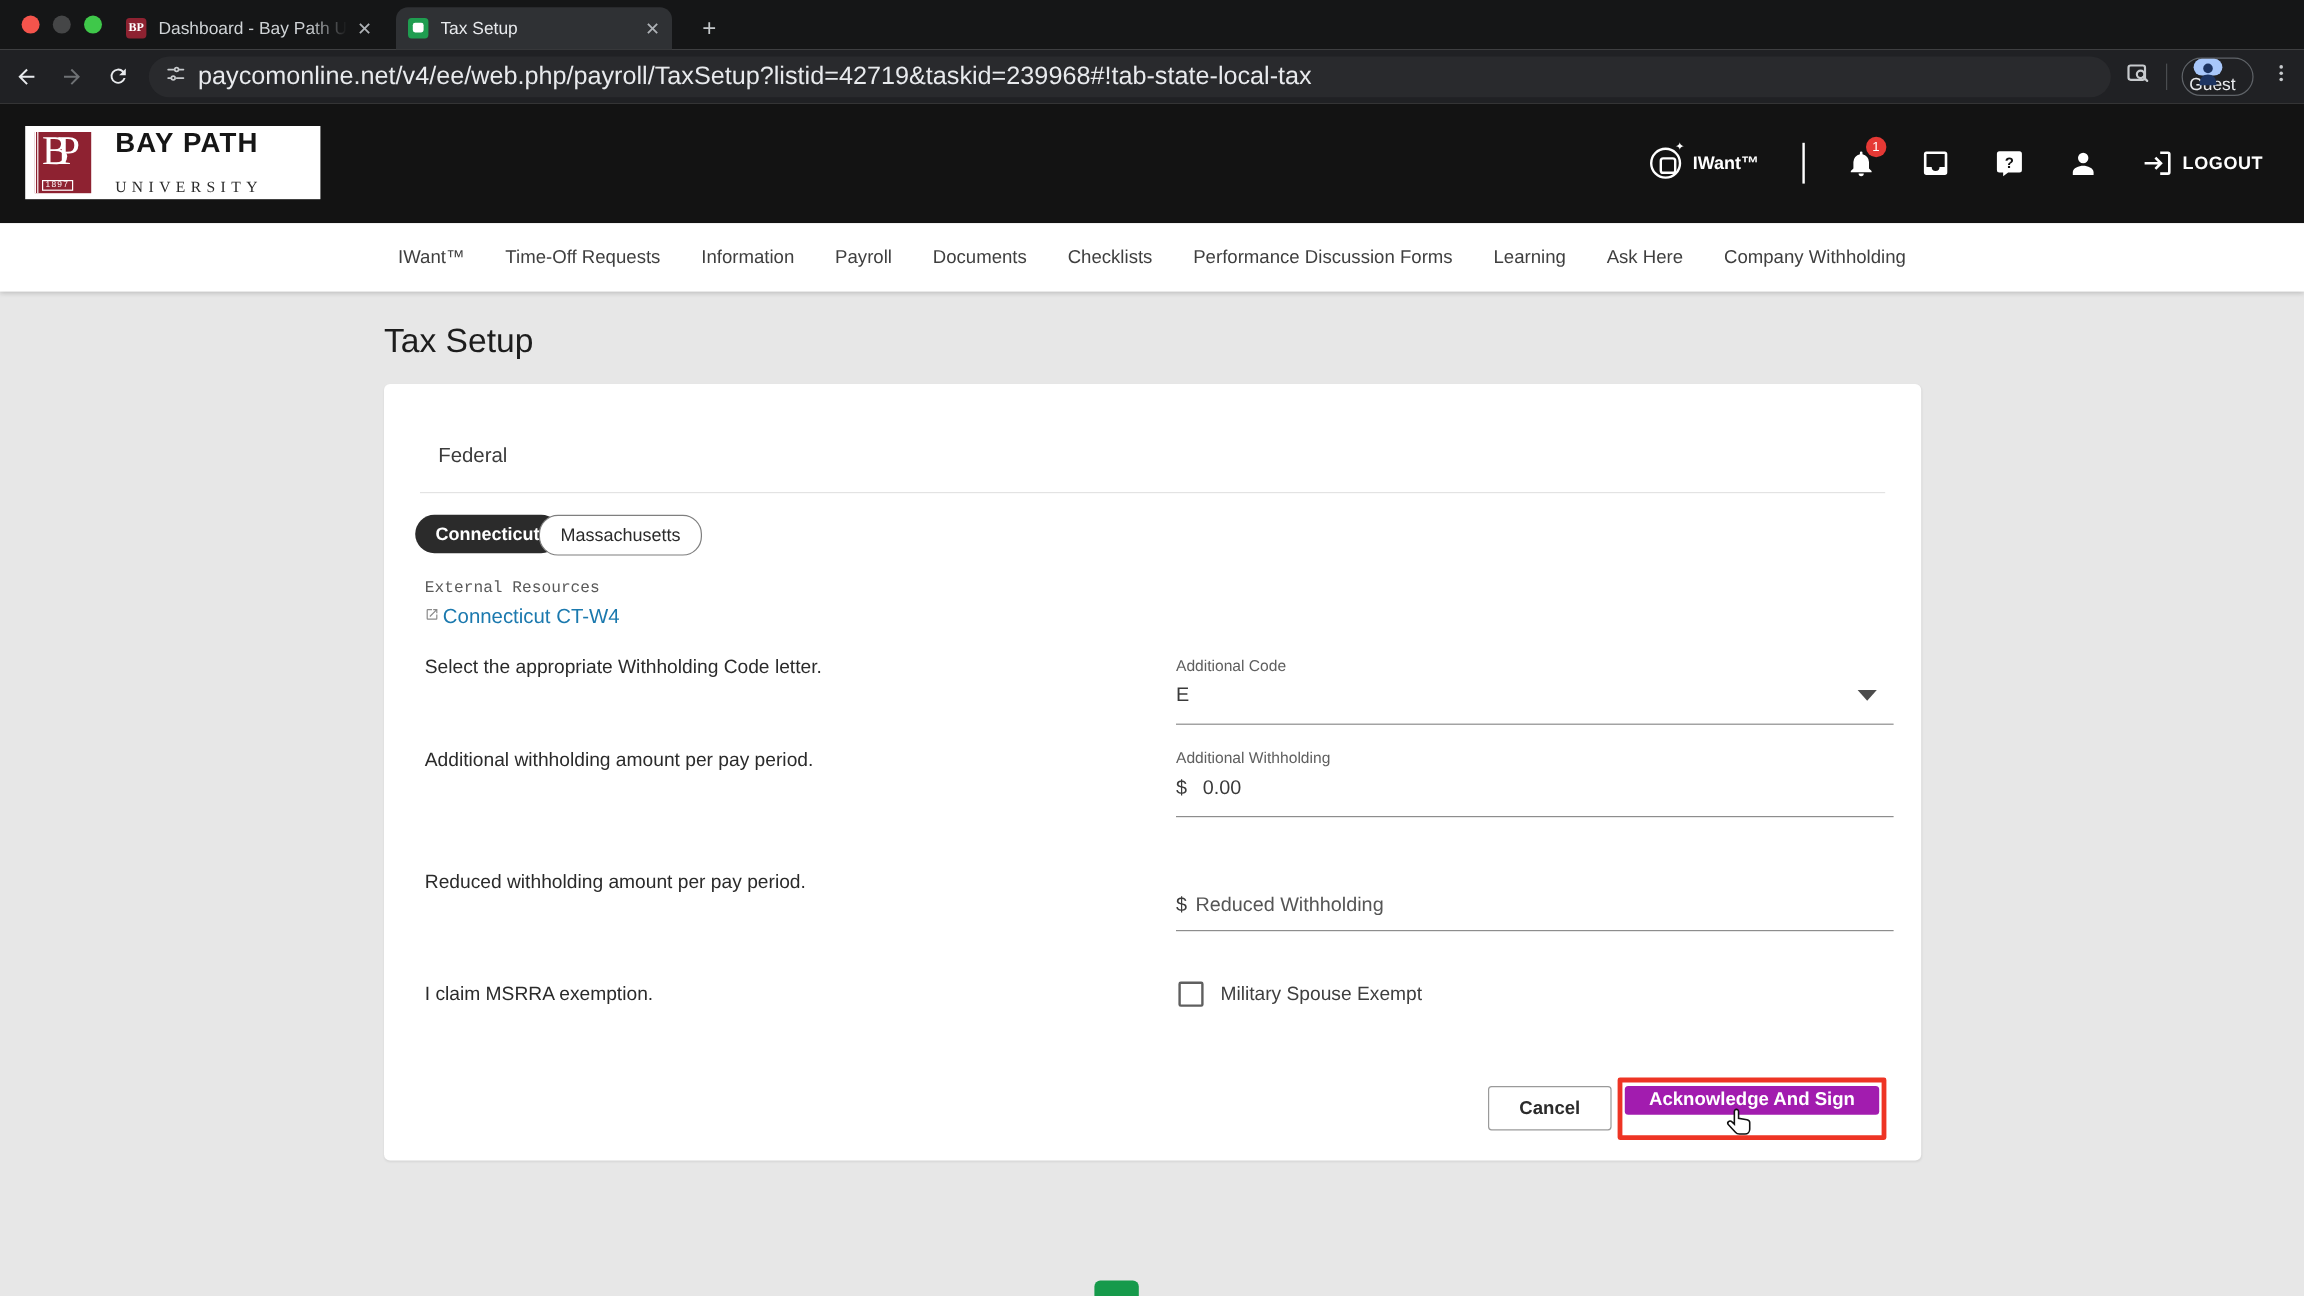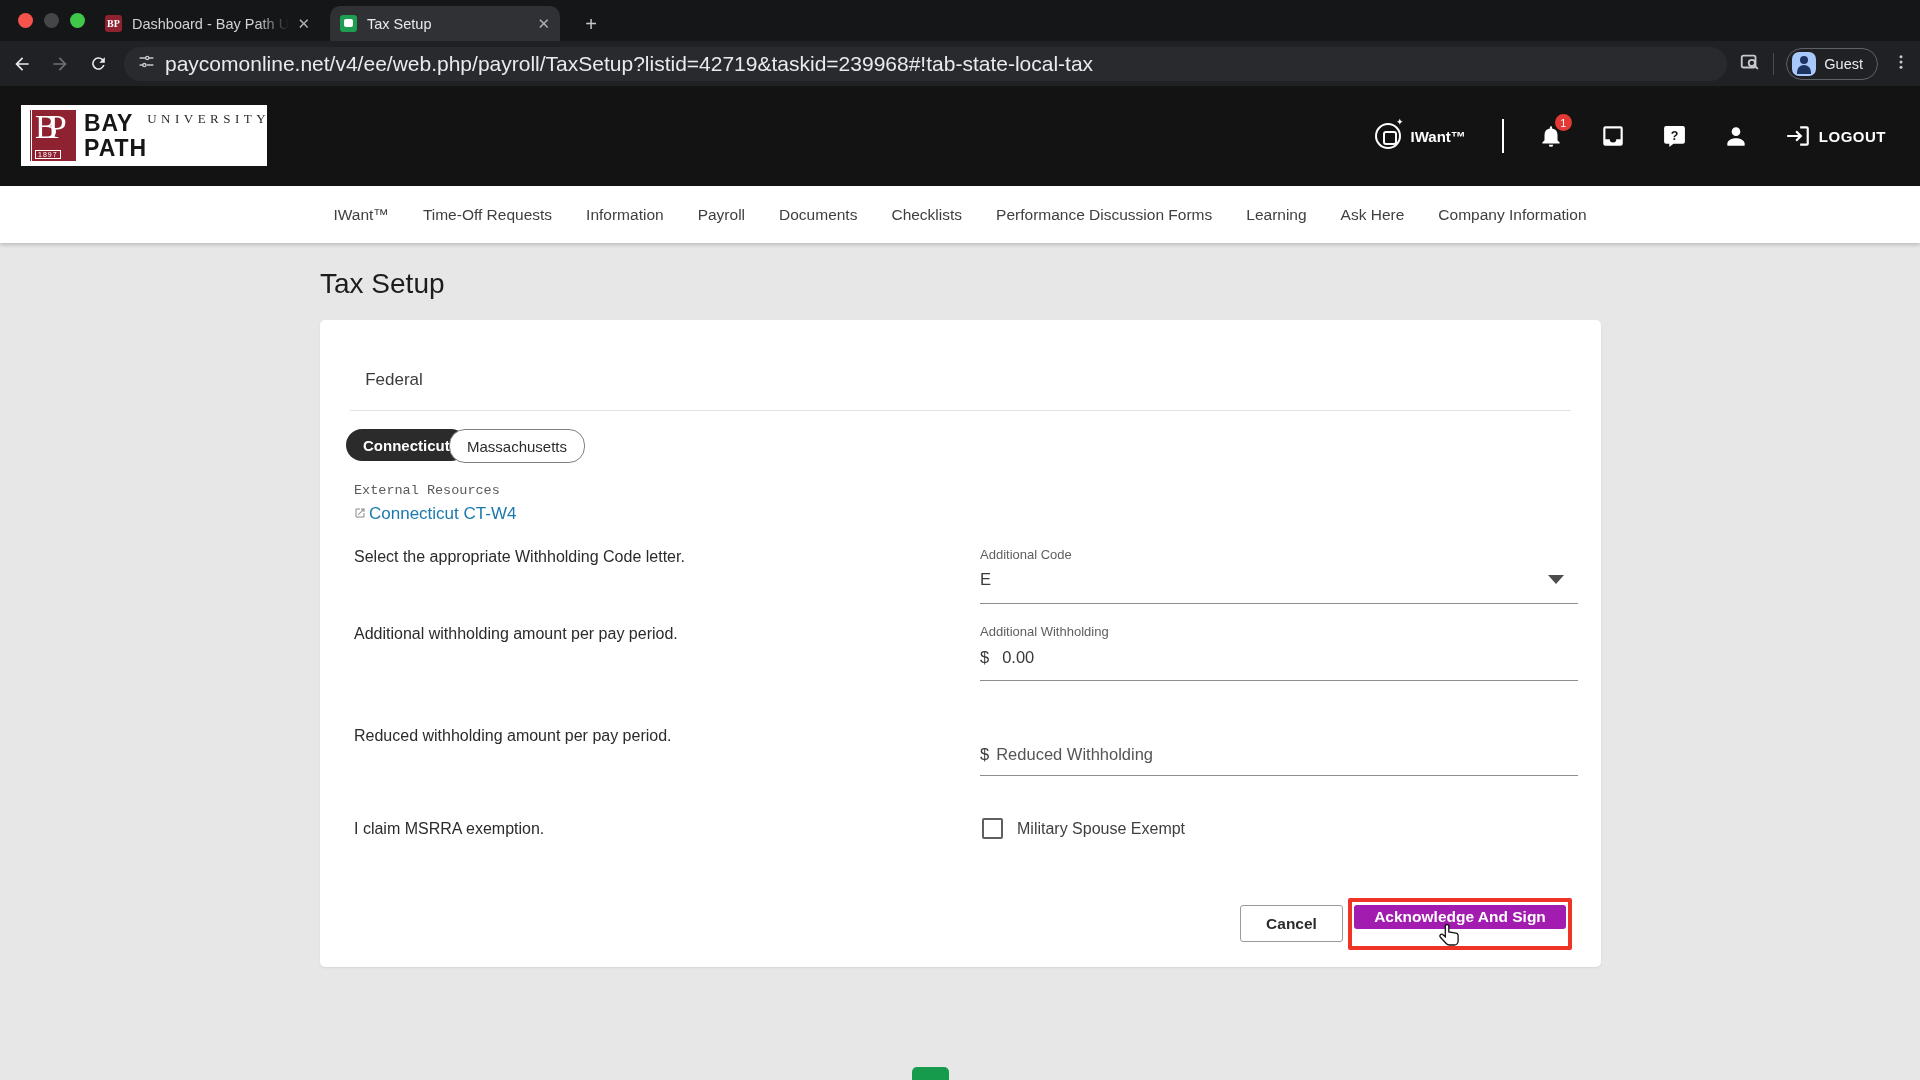--- a/index.html
+++ b/index.html
@@ -23,33 +23,33 @@
   .tab-title { white-space:nowrap; overflow:hidden; flex:1; -webkit-mask-image:linear-gradient(90deg,#000 80%,transparent); mask-image:linear-gradient(90deg,#000 80%,transparent); }
   .tab-close { font-size:15px; color:#aeb2b6; margin-left:8px; flex:0 0 auto; }
   .newtab { position:absolute; left:577px; top:10px; width:28px; height:28px; color:#c3c7ca; font-size:20px; display:flex; align-items:center; justify-content:center; border-radius:50%; }
 
   .toolbar { position:absolute; left:0; top:41px; width:1920px; height:45px; background:#202124; display:flex; align-items:center; }
   .navbtn { width:32px; height:32px; display:flex; align-items:center; justify-content:center; margin-left:6px; border-radius:50%; }
   .urlbox { flex:1; height:34px; margin:0 12px 0 10px; background:#292a2d; border-radius:17px; display:flex; align-items:center; padding:0 14px; }
   .url-text { color:#e8eaed; font-size:21px; white-space:nowrap; overflow:hidden; margin-left:10px; }
   .right-tools { display:flex; align-items:center; margin-right:10px; }
   .vsep { width:1px; height:22px; background:#4a4d50; margin:0 12px; }
-  .guest-pill { display:flex; align-items:center; border:1px solid #5f6368; border-radius:16px; height:32px; padding:0 14px 0 5px; }
+  .guest-pill { display:flex; align-items:center; border:1px solid #5f6368; border-radius:16px; height:32px; padding:0 14px 0 5px;flex-direction:column; }
   .guest-avatar { width:24px; height:24px; border-radius:7px; background:#a8c7fa; margin-right:8px; position:relative; }
   .guest-avatar::before { content:""; position:absolute; left:8px; top:4px; width:8px; height:8px; border-radius:50%; background:#1d3461; }
   .guest-avatar::after { content:""; position:absolute; left:5px; top:13px; width:14px; height:9px; border-radius:7px 7px 0 0; background:#1d3461; }
   .guest-label { color:#e8eaed; font-size:14.5px; }
 
   
   .appheader { position:absolute; left:0; top:86px; width:1920px; height:100px; background:#131313; }
   .logo { position:absolute; left:21px; top:19px; width:246px; height:61px; background:#fff; display:flex; align-items:center; padding:5px 8px; }
   .monogram { width:47px; height:51px; background:#8e2231; position:relative; flex:0 0 auto; border-left:3px double #fff; }
   .mono-bp { position:absolute; left:3px; top:-2px; color:#fff; font-family:"Liberation Serif", serif; font-size:34px; letter-spacing:-10px; }
   .mono-year { position:absolute; left:3px; bottom:2px; color:#fff; font-size:7px; border:1px solid #fff; padding:0 2px; letter-spacing:1px; }
-  .logo-text { margin-left:8px; display:flex; flex-direction:row; }
+  .logo-text { margin-left:20px; display:flex; flex-direction:column;gap:16px; }
   .logo-line1 { font-size:23px; font-weight:bold; color:#161616; letter-spacing:1px; line-height:25px; }
   .logo-line2 { font-family:"Liberation Serif", serif; font-size:13px; color:#2b2b2b; letter-spacing:4.5px; line-height:16px; }
   .header-right { position:absolute; right:34px; top:0; height:100px; display:flex; align-items:center; color:#fff; }
   .iwant { display:flex; align-items:center; }
   .iwant-ic { width:26px; height:26px; border:2px solid #fff; border-radius:50%; position:relative; }
   .iwant-ic::before { content:""; position:absolute; left:6px; top:6px; width:10px; height:10px; border:2px solid #fff; border-radius:3px; }
   .iwant-ic::after { content:"✦"; position:absolute; right:-5px; top:-8px; font-size:9px; color:#fff; }
   .iwant-label { font-size:15px; font-weight:bold; margin-left:10px; }
   .hsep { width:2px; height:34px; background:#fff; margin:0 34px 0 36px; }
   .hicon { position:relative; margin-right:36px; display:flex; align-items:center; }
@@ -225,21 +225,21 @@
   <nav class="mainnav">
     <span class="nav-item">IWant™</span>
     <span class="nav-item">Time-Off Requests</span>
     <span class="nav-item">Information</span>
     <span class="nav-item">Payroll</span>
     <span class="nav-item">Documents</span>
     <span class="nav-item">Checklists</span>
     <span class="nav-item">Performance Discussion Forms</span>
     <span class="nav-item">Learning</span>
     <span class="nav-item">Ask Here</span>
-    <span class="nav-item">Company Information</span>
+    <span class="nav-item">Company Withholding</span>
   </nav>
 
   <h1 class="content-title">Tax Setup</h1>
 
   <div class="card">
     <div class="tab-federal">Federal</div>
     <div class="tabs-divider"></div>
 
     <div class="pill ct">Connecticut</div>
     <div class="pill ma">Massachusetts</div>

